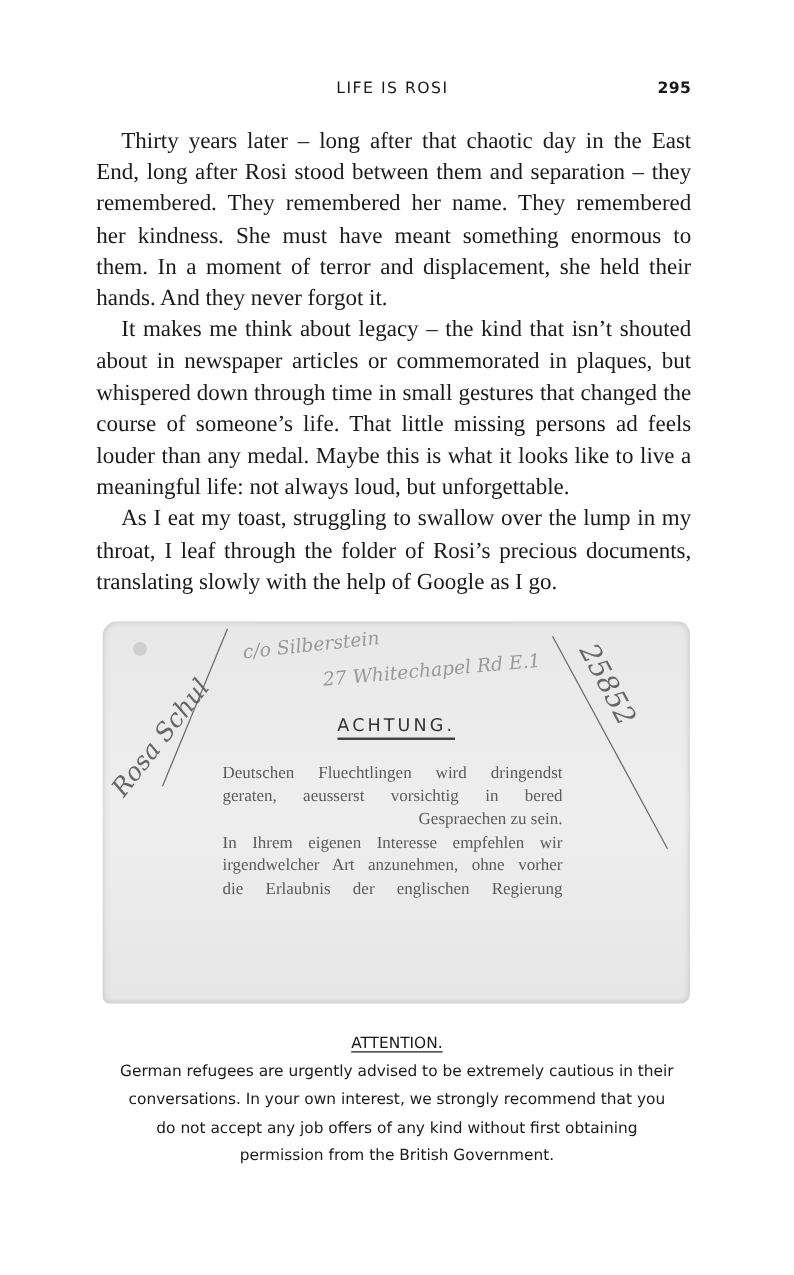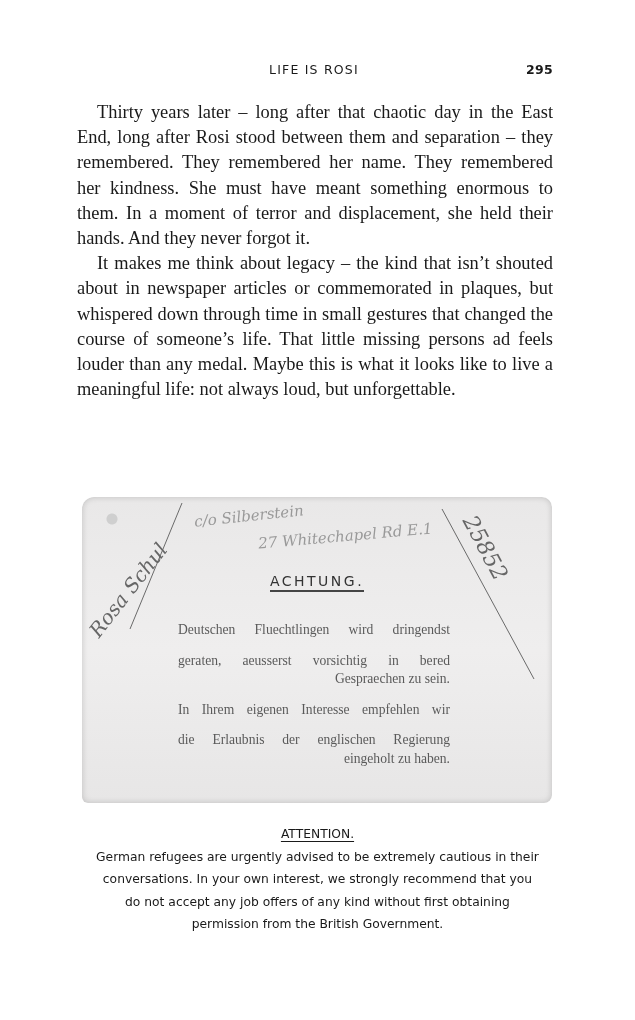--- a/index.html
+++ b/index.html
@@ -35,21 +35,21 @@
       font-family: "DejaVu Sans", sans-serif; font-size: 14px; letter-spacing: 2.5px; color: #333;
     }
     .achtung span { border-bottom: 2px solid #444; padding-bottom: 1px; }
     .card-text {
       position: absolute; left: 96px; top: 112px; width: 272px;
       font-family: "Liberation Serif", serif; font-size: 13.6px; line-height: 18.6px;
       color: #5a5a5a; text-align: justify;
     }
     .card-text .line { display: block; }
     .card-text .center { text-align: right; }
-    .card-text .just { text-align-last: justify; margin-top: 12px; }
+    .card-text .just { text-align-last: justify; }
     .hand {
       position: absolute; font-family: "DejaVu Serif", serif; font-style: italic; color: #7a7a7a;
     }
     .caption {
       position: absolute; top: 823px; left: 77px; width: 481px; text-align: center;
       font-family: "DejaVu Sans", sans-serif; font-size: 12.3px;
       line-height: 22.5px; color: #1a1a1a;
     }
     .caption .cap-title { text-decoration: underline; text-underline-offset: 3px; }
   </style>
@@ -57,20 +57,21 @@
 <body>
 
 <div class="running-head">
   <span class="title">LIFE IS ROSI</span>
   <span class="folio">295</span>
 </div>
 
 <div class="body-text">
   <p>Thirty years later – long after that chaotic day in the East End, long after Rosi stood between them and separation – they remem­bered. They remembered her name. They remembered her kindness. She must have meant something enormous to them. In a moment of terror and displacement, she held their hands. And they never forgot it.</p>
   <p>It makes me think about legacy – the kind that isn’t shouted about in newspaper articles or commemorated in plaques, but whispered down through time in small gestures that changed the course of someone’s life. That little missing persons ad feels louder than any medal. Maybe this is what it looks like to live a meaning­ful life: not always loud, but unforgettable.</p>
+  <p>As I eat my toast, struggling to swallow over the lump in my throat, I leaf through the folder of Rosi’s precious documents, translating slowly with the help of Google as I go.</p>
 </div>
 
 <div class="figure">
   <svg class="marks" width="470" height="306">
     <line x1="100" y1="6" x2="48" y2="132" stroke="#6a6a6a" stroke-width="1"></line>
     <line x1="360" y1="12" x2="452" y2="182" stroke="#6a6a6a" stroke-width="1"></line>
   </svg>
   <span class="hand" style="left:2px; top:64px; font-size:20px; transform: rotate(-52deg); transform-origin: 0 0; top:130px; color:#666;">Rosa Schul</span>
   <span class="hand" style="left:112px; top:10px; font-size:15px; transform: rotate(-6deg); color:#999;">c/o Silberstein</span>
   <span class="hand" style="left:176px; top:30px; font-size:15px; transform: rotate(-5deg); color:#999;">27 Whitechapel Rd E.1</span>
@@ -78,22 +79,22 @@
 
   <div class="achtung">
     <span>ACHTUNG.</span>
   </div>
 
   <div class="card-text">
     <span class="line just">Deutschen Fluechtlingen wird dringendst</span>
     <span class="line just">geraten, aeusserst vorsichtig in bered</span>
     <span class="line center">Gespraechen zu sein.</span>
     <span class="line just">In Ihrem eigenen Interesse empfehlen wir</span>
+    <span class="line just">irgendwelcher Art anzunehmen, ohne vorher</span>
     <span class="line just">die Erlaubnis der englischen Regierung</span>
-    <span class="line center">eingeholt zu haben.</span>
   </div>
 </div>
 
 <div class="caption">
   <div><span class="cap-title">ATTENTION.</span></div>
   <div>German refugees are urgently advised to be extremely cautious in their</div>
   <div>conversations. In your own interest, we strongly recommend that you</div>
   <div>do not accept any job offers of any kind without first obtaining</div>
   <div>permission from the British Government.</div>
 </div>

